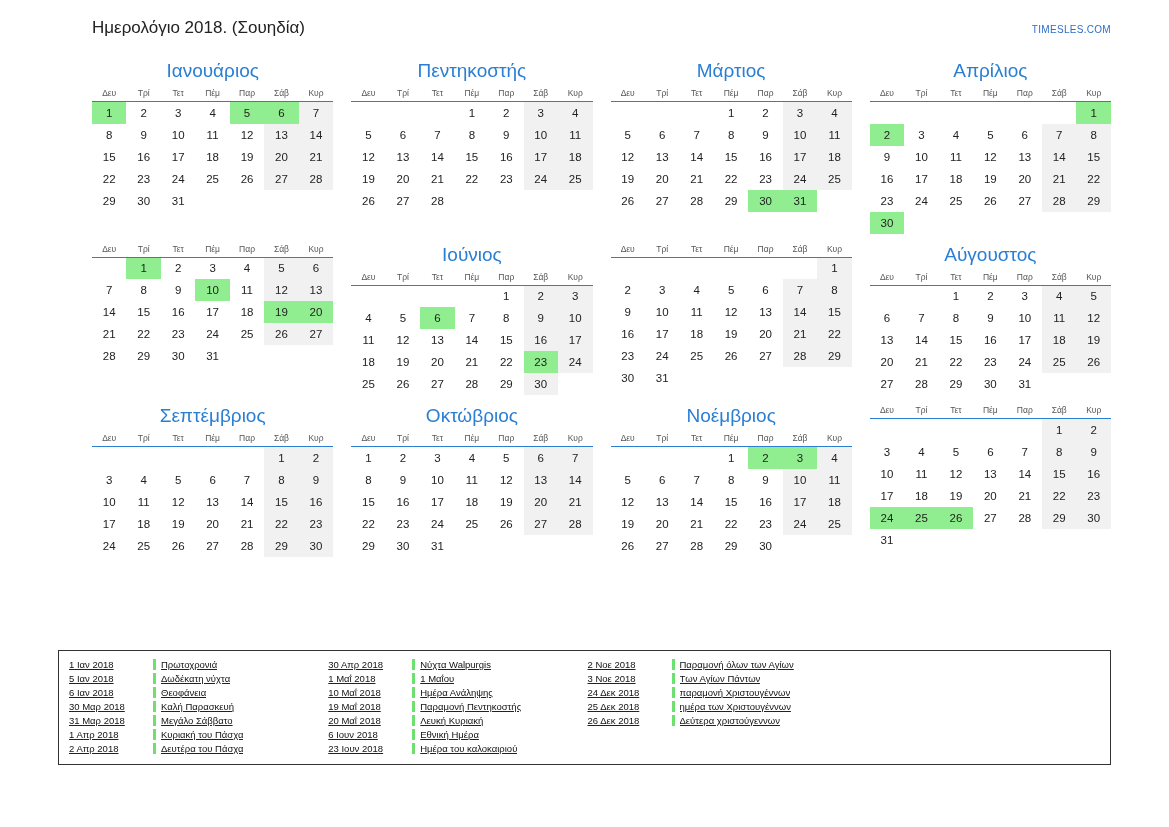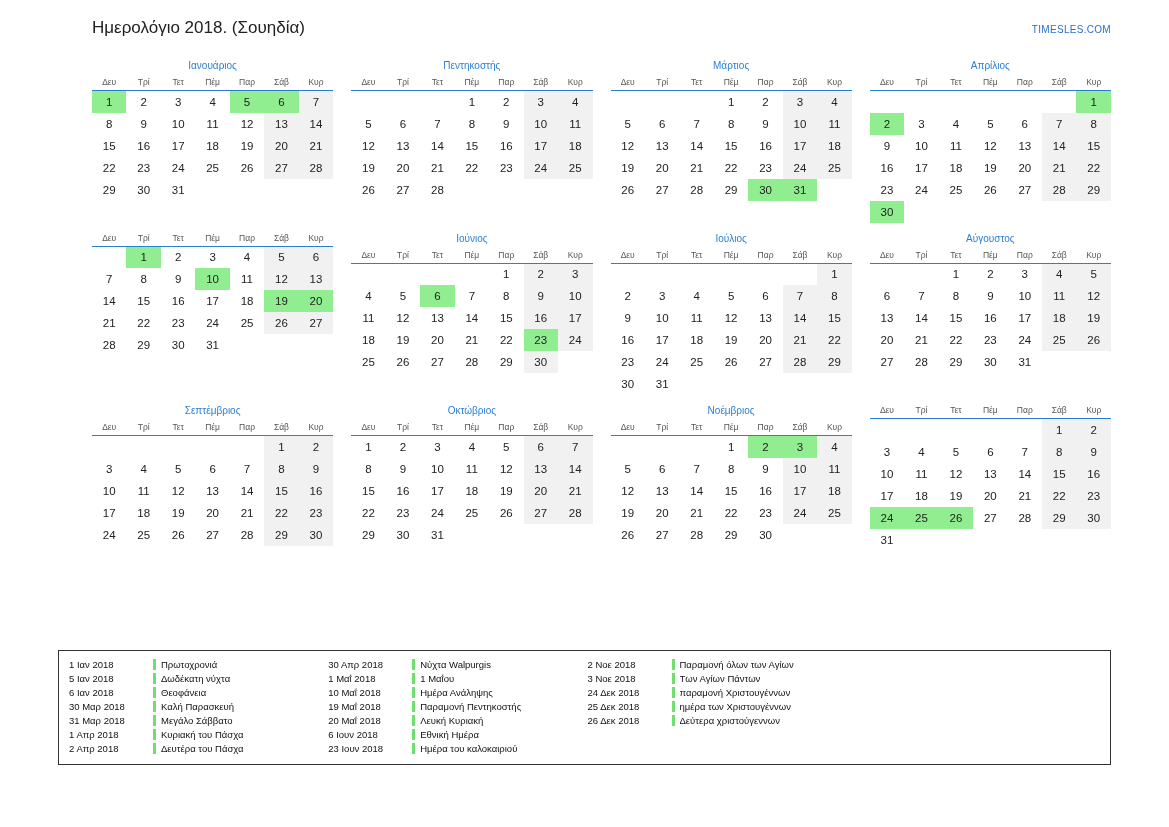--- a/index.html
+++ b/index.html
@@ -25,21 +25,21 @@
   .year-grid {
     display: grid;
     grid-template-columns: repeat(4, 1fr);
     column-gap: 18px;
     row-gap: 10px;
   }
   .month { width: 100%; }
   .month-name {
     text-align: center;
     color: #2a7fd4;
-    font-size: 10px;
+    font-size: 19px;
     margin-bottom: 6px;
   }
   table.cal {
     border-collapse: collapse;
     width: 100%;
     table-layout: fixed;
   }
   table.cal th {
     font-size: 8.5px;
     font-weight: normal;
@@ -61,20 +61,21 @@
 
   .legend {
     position: absolute;
     left: 58px; right: 58px;
     top: 650px;
     border: 1px solid #333;
     padding: 7px 10px 9px 10px;
     display: grid;
     grid-template-columns: repeat(4, 1fr);
     column-gap: 6px;
+    text-decoration: underline;
   }
   .legend-col { display: flex; flex-direction: column; gap: 1px; }
   .leg-row { display: flex; align-items: center; font-size: 9.5px; color: #111; line-height: 13px; }
   .leg-date { width: 84px; flex: 0 0 84px; }
   .leg-bar {
     width: 3px; height: 11px; background: #6fe06f; margin-right: 5px; flex: 0 0 3px;
   }
   .leg-name { white-space: nowrap; overflow: hidden; }
 </style>
 </head>
@@ -468,21 +469,20 @@
               <td class="">27</td>
               <td class="">28</td>
               <td class="">29</td>
               <td class="we">30</td>
               <td class="empty">&nbsp;</td>
             </tr>
           </tbody>
         </table>
       </div>
       <div class="month">
-        <div class="month-name">Ιούλιος</div>
         <table class="cal">
           <thead>
             <tr>
               <th>Δευ</th>
               <th>Τρί</th>
               <th>Τετ</th>
               <th>Πέμ</th>
               <th>Παρ</th>
               <th>Σάβ</th>
               <th>Κυρ</th>

